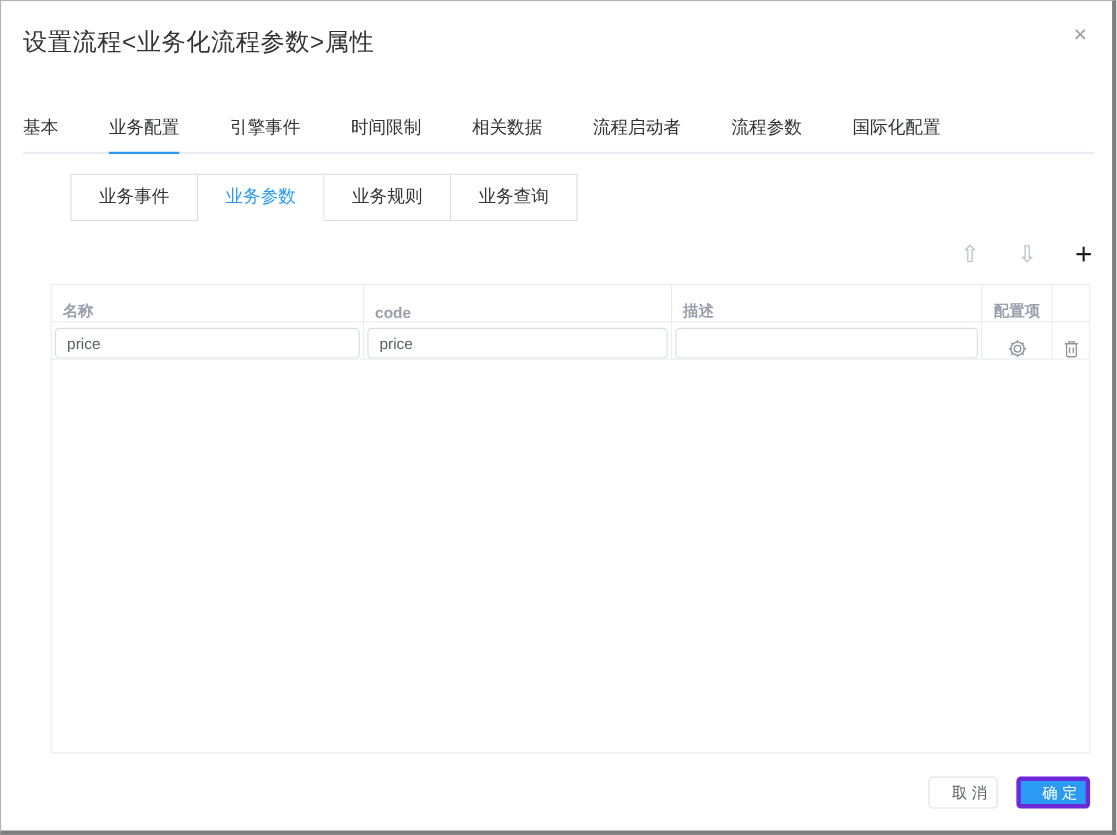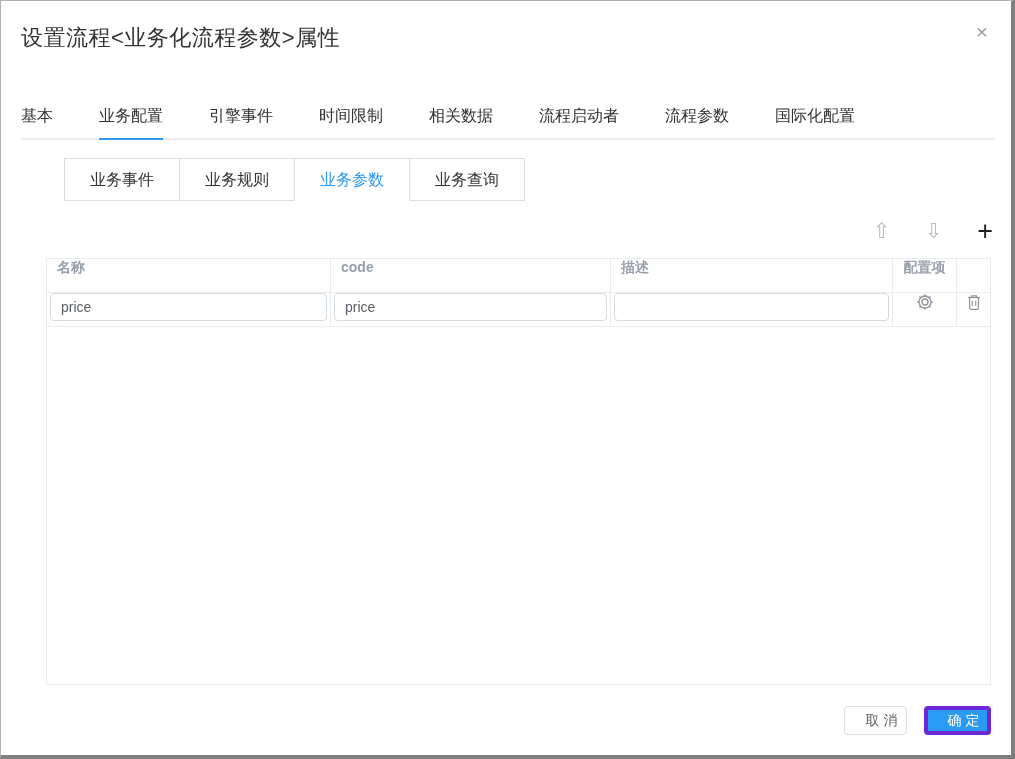--- a/index.html
+++ b/index.html
@@ -72,21 +72,21 @@
   .plus-glyph { font-size: 27px; color: #1f1f1f; font-weight: 400; }
   
   .param-table {
     position: absolute; left: 45px; top: 257px;
     width: 945px; height: 427px;
     border: 1px solid #e9ecf2; background: #fff;
   }
   .t-row { display: flex; height: 34px; border-bottom: 1px solid #e9ecf2; }
   .t-cell {
     border-right: 1px solid #e9ecf2;
-    display: flex; align-items: flex-start;
+    display: flex; align-items: flex-end;
     overflow: hidden;
   }
   .t-cell:last-child { border-right: none; }
   .col-name  { width: 284px; }
   .col-code  { width: 280px; }
   .col-desc  { width: 282px; }
   .col-cfg   { width: 64px; justify-content: center; }
   .col-del   { flex: 1; justify-content: center; }
   .th-text {
     padding-left: 10px; color: #9aa0ab;
@@ -131,22 +131,22 @@
     <div class="main-tab">引擎事件</div>
     <div class="main-tab">时间限制</div>
     <div class="main-tab">相关数据</div>
     <div class="main-tab">流程启动者</div>
     <div class="main-tab">流程参数</div>
     <div class="main-tab">国际化配置</div>
   </div>
 
   <div class="sub-tabbar">
     <div class="sub-tab">业务事件</div>
+    <div class="sub-tab active">业务参数</div>
     <div class="sub-tab">业务规则</div>
-    <div class="sub-tab active">业务参数</div>
     <div class="sub-tab">业务查询</div>
   </div>
 
   <div class="row-toolbar">
     <button class="icon-btn">
       <span class="arrow-glyph">⇧</span>
     </button>
     <button class="icon-btn">
       <span class="arrow-glyph">⇩</span>
     </button>

